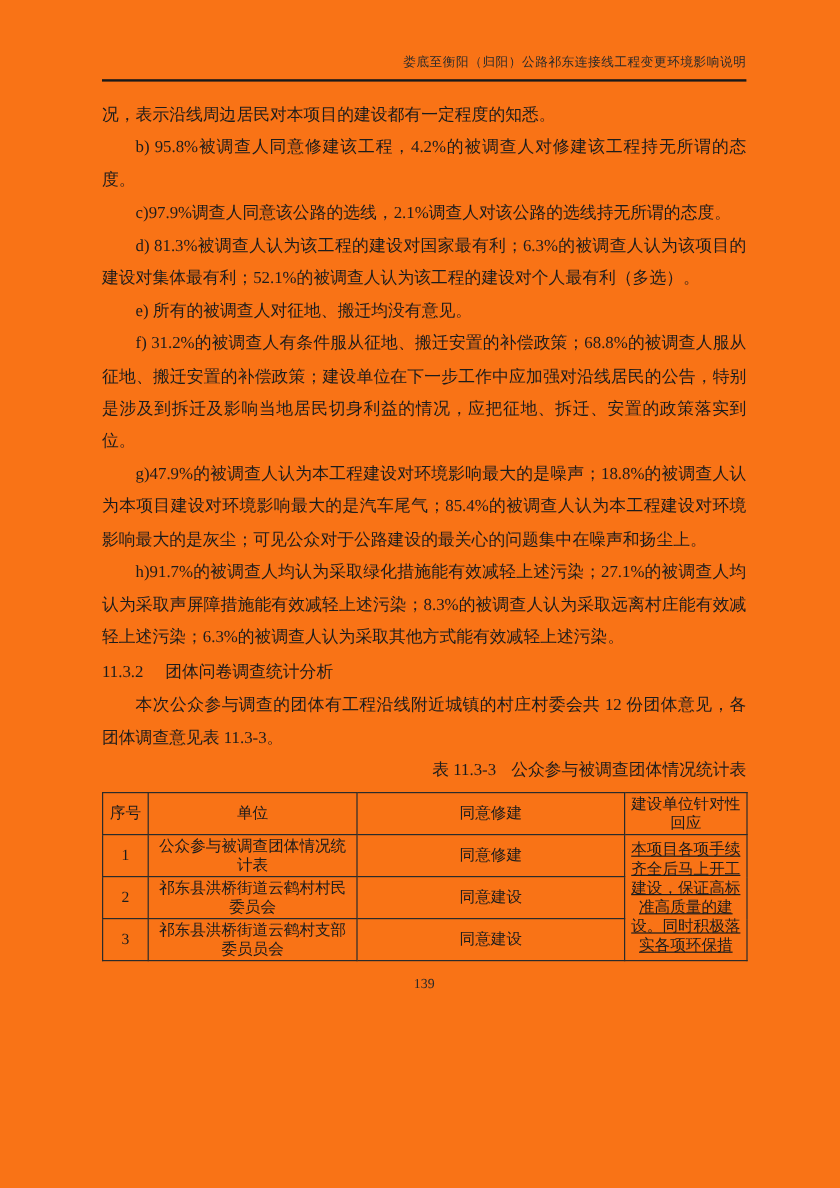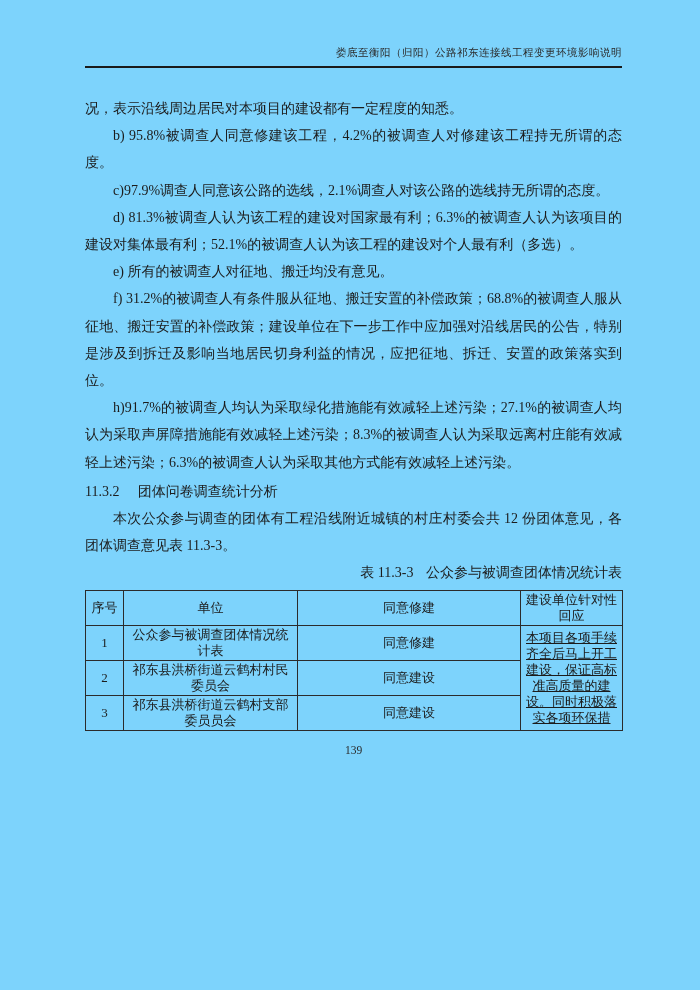--- a/index.html
+++ b/index.html
@@ -1,39 +1,39 @@
 <!DOCTYPE html>
 <html><head>
 <meta charset="utf-8">
 <style>
   html, body { margin: 0; padding: 0; background: #ffffff; }
   .page {
     position: relative;
     width: 700px;
     height: 990px;
     box-sizing: border-box;
-    background: #7dd3fc;
+    background: #f97316;
     padding: 46px 78px 0 85px;
     font-family: "Liberation Serif", "DejaVu Serif", serif;
     color: #1c1c1c;
     overflow: hidden;
   }
   .running-header {
     font-size: 10.5px;
     line-height: 14px;
     text-align: right;
     letter-spacing: 0.5px;
     color: #2a2a2a;
   }
   .header-rule {
     border-bottom: 2px solid #1a1a1a;
     margin-top: 6px;
   }
   .body-text {
-    margin-top: 27px;
+    margin-top: 15px;
     font-size: 14px;
     line-height: 27.2px;
     text-align: justify;
   }
   .para { margin: 0; text-indent: 2em; }
   .para.no-indent { text-indent: 0; }
   .section-heading {
     margin: 2px 0 0 0;
     font-size: 14px;
     font-weight: normal;
@@ -85,20 +85,21 @@
     <div class="header-rule"></div>
   </header>
 
   <main class="body-text">
     <p class="para no-indent">况，表示沿线周边居民对本项目的建设都有一定程度的知悉。</p>
     <p class="para">b) 95.8%被调查人同意修建该工程，4.2%的被调查人对修建该工程持无所谓的态度。</p>
     <p class="para">c)97.9%调查人同意该公路的选线，2.1%调查人对该公路的选线持无所谓的态度。</p>
     <p class="para">d) 81.3%被调查人认为该工程的建设对国家最有利；6.3%的被调查人认为该项目的建设对集体最有利；52.1%的被调查人认为该工程的建设对个人最有利（多选）。</p>
     <p class="para">e) 所有的被调查人对征地、搬迁均没有意见。</p>
     <p class="para">f) 31.2%的被调查人有条件服从征地、搬迁安置的补偿政策；68.8%的被调查人服从征地、搬迁安置的补偿政策；建设单位在下一步工作中应加强对沿线居民的公告，特别是涉及到拆迁及影响当地居民切身利益的情况，应把征地、拆迁、安置的政策落实到位。</p>
+    <p class="para">g)47.9%的被调查人认为本工程建设对环境影响最大的是噪声；18.8%的被调查人认为本项目建设对环境影响最大的是汽车尾气；85.4%的被调查人认为本工程建设对环境影响最大的是灰尘；可见公众对于公路建设的最关心的问题集中在噪声和扬尘上。</p>
     <p class="para">h)91.7%的被调查人均认为采取绿化措施能有效减轻上述污染；27.1%的被调查人均认为采取声屏障措施能有效减轻上述污染；8.3%的被调查人认为采取远离村庄能有效减轻上述污染；6.3%的被调查人认为采取其他方式能有效减轻上述污染。</p>
 
     <h3 class="section-heading">
       <span class="sec-num">11.3.2</span><span>团体问卷调查统计分析</span>
     </h3>
 
     <p class="para">本次公众参与调查的团体有工程沿线附近城镇的村庄村委会共 12 份团体意见，各团体调查意见表 11.3-3。</p>
 
     <div class="table-caption">
       <span>表 11.3-3</span><span class="cap-title">公众参与被调查团体情况统计表</span>

